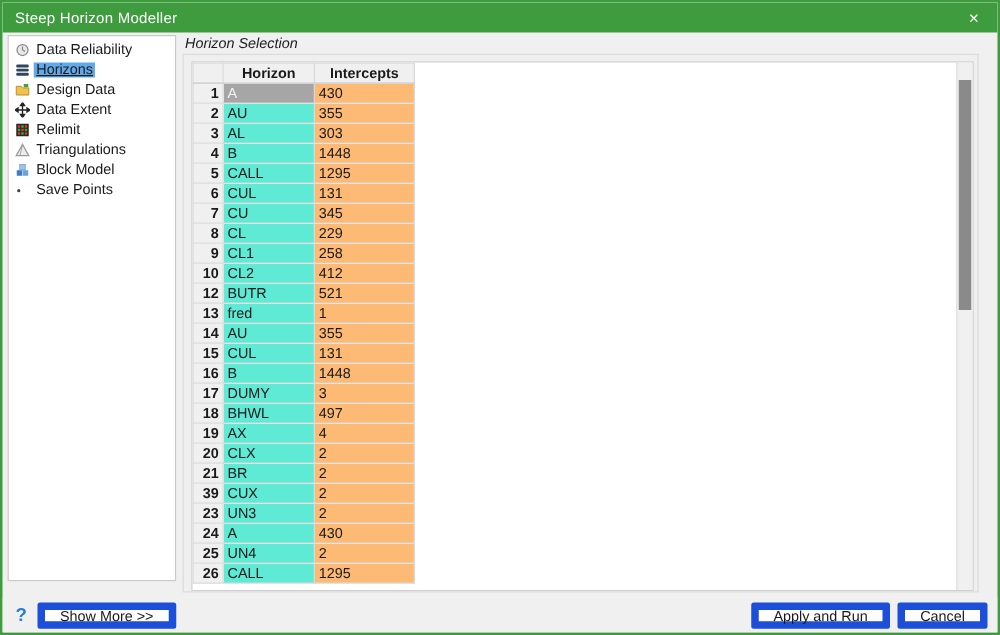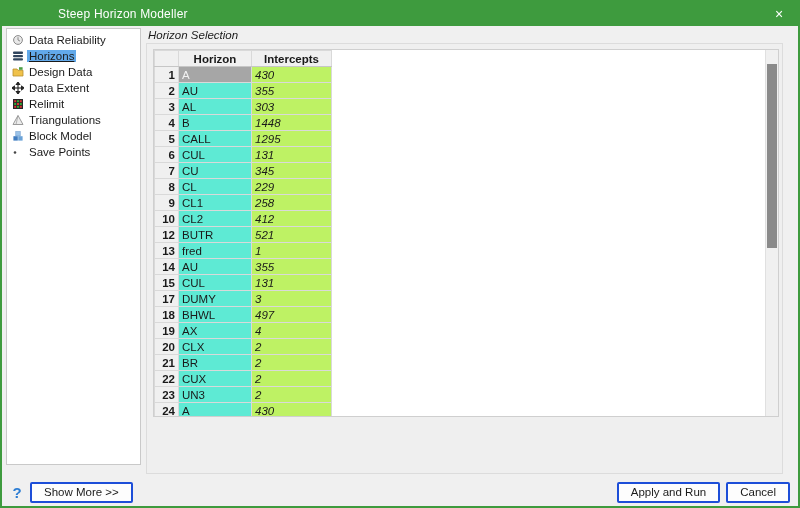--- a/index.html
+++ b/index.html
@@ -2,54 +2,54 @@
 <html><head>
 <meta charset="utf-8">
 <style>
   html,body{margin:0;padding:0;background:#fff;font-family:"Liberation Sans",sans-serif;}
   .window{position:relative;width:800px;height:508px;box-sizing:border-box;
           border:2px solid var(--green,#3E9B3E);background:#f0f0f0;overflow:hidden;
           font-size:11.5px;color:#1a1a1a;}
   
   .titlebar{height:24px;background:var(--green,#3E9B3E);color:#fff;display:flex;
             align-items:center;padding:0 10px;box-sizing:border-box;font-size:12px;}
-  .titlebar .title{flex:1;letter-spacing:.2px;margin-left:46px;}
+  .titlebar .title{flex:1;letter-spacing:.2px;}
   .titlebar .close{width:18px;text-align:center;font-size:14px;line-height:18px;cursor:default;}
   
   .sidebar{position:absolute;left:4px;top:26px;width:135px;bottom:41px;background:#fff;
            border:1px solid #c9c9c9;box-sizing:border-box;padding:3px 2px;}
   .side-item{display:flex;align-items:center;gap:3px;height:16px;padding:0 2px;white-space:nowrap;}
   .side-item .ic{width:13px;height:13px;flex:0 0 13px;display:inline-flex;align-items:center;justify-content:center;}
   .side-item .lbl{padding:0 2px;}
   .side-item.sel .lbl{background:var(--selblue,#62A9EA);text-decoration:underline;}
   
   .group-label{position:absolute;left:146px;top:27px;color:#1a1a1a;font-style:italic;}
   .groupbox{position:absolute;left:144px;top:41px;width:637px;bottom:32px;
             border:1px solid #dcdcdc;background:#efefef;box-sizing:border-box;}
-  .tablewrap{position:absolute;left:6px;top:5px;width:626px;height:368px;background:#fff;
+  .tablewrap{position:absolute;left:6px;top:5px;width:626px;height:424px;background:#fff;
              border:1px solid #cfcfcf;box-sizing:border-box;overflow:hidden;}
   table{border-collapse:collapse;table-layout:fixed;font-size:11.5px;}
   th,td{height:16px;padding:0 3px;border:1px solid #d9d9d9;box-sizing:border-box;
         overflow:hidden;white-space:nowrap;}
   th{background:#f0f0f0;font-weight:bold;text-align:center;border-bottom:1px solid #c6c6c6;}
   th.corner{width:24px;}
   col.c-rn{width:24px;} col.c-hz{width:73px;} col.c-iv{width:80px;}
   td.rn{background:#f0f0f0;font-weight:bold;text-align:right;}
   td.hz{background:#5eead4;}
-  td.iv{background:#bef264;font-style:italic;}
+  td.iv{background:#fdba74;}
   td.selcell{background:var(--selgray,#A6A6A6);color:#f2f2f2;}
   
   .vscroll{position:absolute;top:0;right:0;bottom:0;width:12px;background:#f0f0f0;border-left:1px solid #e0e0e0;}
   .vthumb{position:absolute;left:1px;right:1px;top:14px;height:184px;background:#8a8a8a;}
   
   .footer{position:absolute;left:0;right:0;bottom:0;height:28px;display:flex;align-items:center;
           padding:0 8px;box-sizing:border-box;gap:6px;background:#f0f0f0;}
   .help{color:var(--helpblue,#2B7CD3);font-weight:bold;font-size:15px;width:14px;text-align:center;}
   .btn{font-family:"Liberation Sans",sans-serif;font-size:11.5px;color:#1a1a1a;background:#fdfdfd;
-       border:2px solid #1d4ed8;border-radius:2px;height:21px;padding:0 12px;}
+       border:6px solid #1d4ed8;border-radius:2px;height:21px;padding:0 12px;}
   .spacer{flex:1;}
 </style>
 </head>
 <body>
 
 <div class="window" style="--green: #3E9B3E; --selblue: #62A9EA; --selgray: #A6A6A6; --helpblue: #2B7CD3;">
   <div class="titlebar">
     <span class="title">Steep Horizon Modeller</span>
     <span class="close">×</span>
   </div>
@@ -230,20 +230,25 @@
               <td class="rn">14</td>
               <td class="hz">AU</td>
               <td class="iv">355</td>
             </tr>
             <tr>
               <td class="rn">15</td>
               <td class="hz">CUL</td>
               <td class="iv">131</td>
             </tr>
             <tr>
+              <td class="rn">16</td>
+              <td class="hz">B</td>
+              <td class="iv">1448</td>
+            </tr>
+            <tr>
               <td class="rn">17</td>
               <td class="hz">DUMY</td>
               <td class="iv">3</td>
             </tr>
             <tr>
               <td class="rn">18</td>
               <td class="hz">BHWL</td>
               <td class="iv">497</td>
             </tr>
             <tr>
@@ -255,21 +260,21 @@
               <td class="rn">20</td>
               <td class="hz">CLX</td>
               <td class="iv">2</td>
             </tr>
             <tr>
               <td class="rn">21</td>
               <td class="hz">BR</td>
               <td class="iv">2</td>
             </tr>
             <tr>
-              <td class="rn">22</td>
+              <td class="rn">39</td>
               <td class="hz">CUX</td>
               <td class="iv">2</td>
             </tr>
             <tr>
               <td class="rn">23</td>
               <td class="hz">UN3</td>
               <td class="iv">2</td>
             </tr>
             <tr>
               <td class="rn">24</td>

